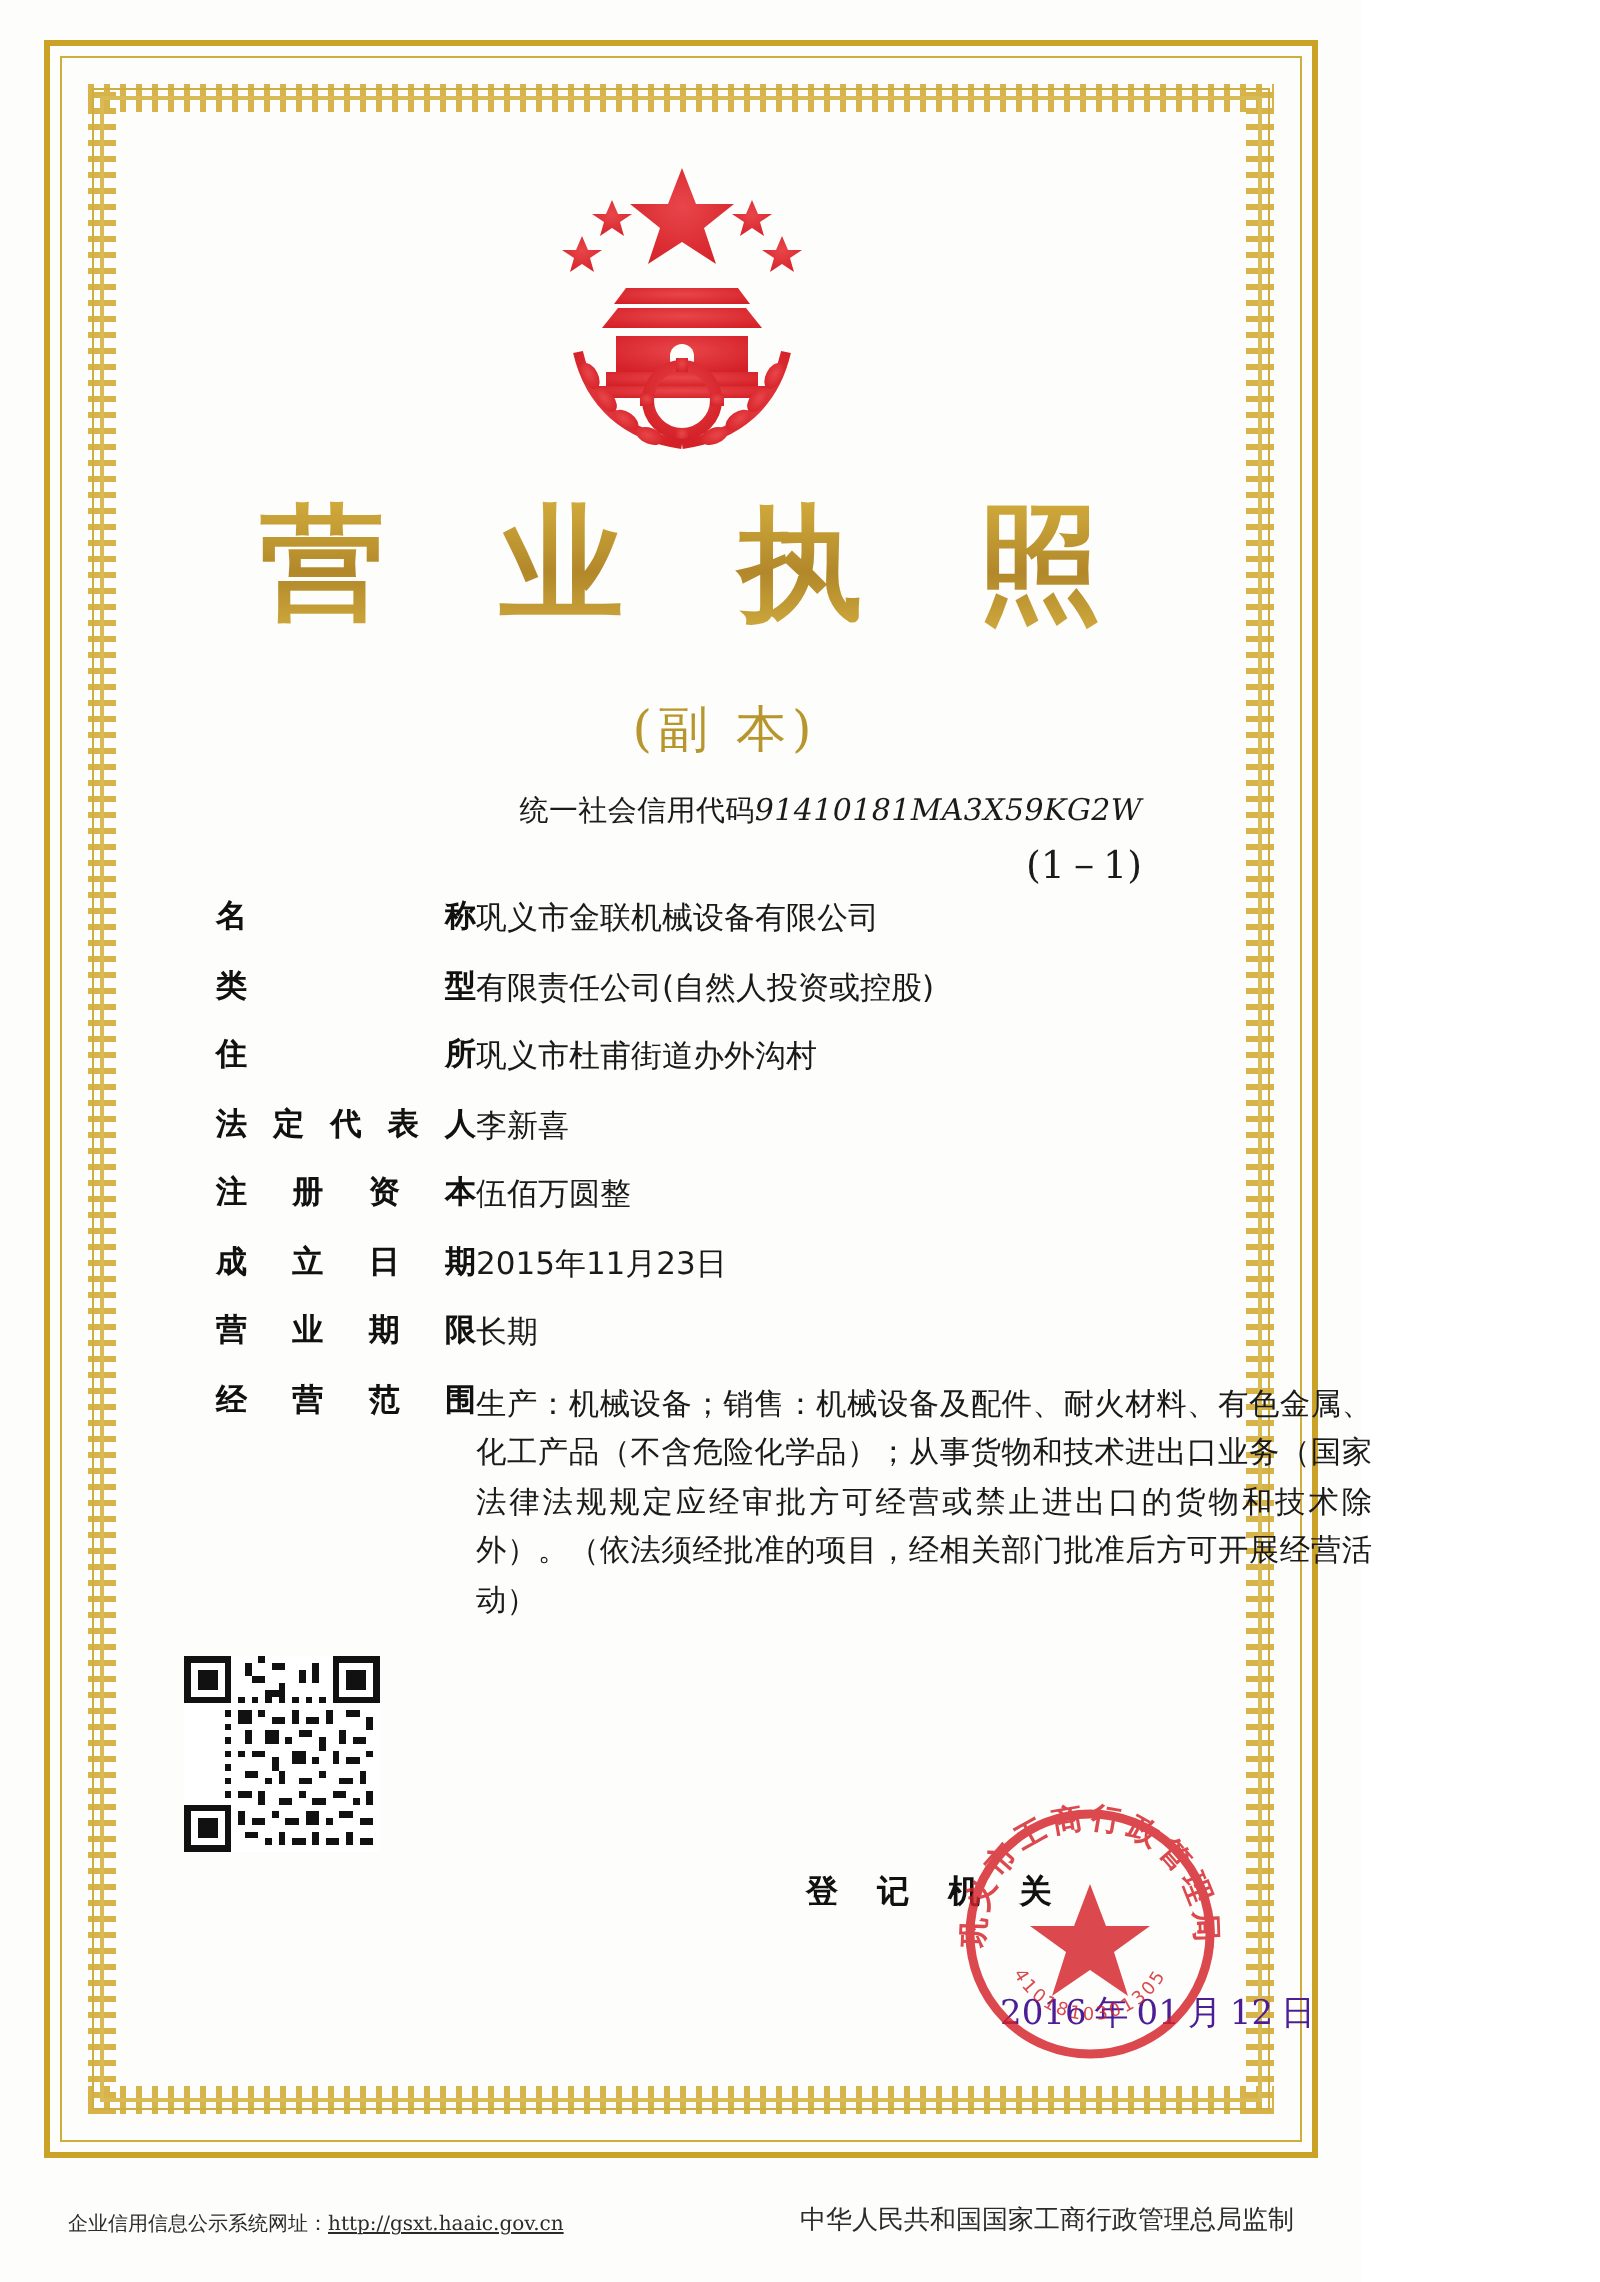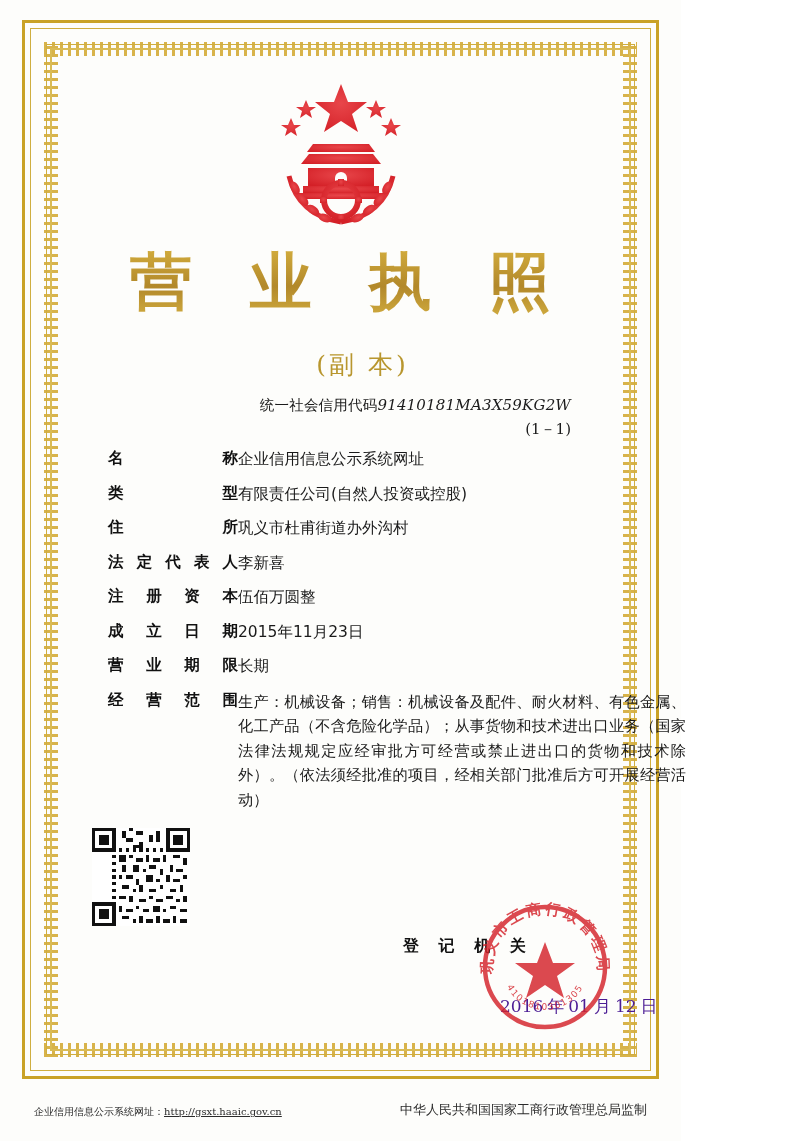--- a/index.html
+++ b/index.html
@@ -124,21 +124,21 @@
     letter-spacing: 0.2px;
     white-space: nowrap;
   }
   .credit-code .label { font-family: "DejaVu Sans", sans-serif; font-size: 14.5px; }
   .credit-code .value { font-family: "DejaVu Serif", serif; font-size: 15px; font-style: italic; }
   .sheet-no {
     position: absolute;
     right: 110px;
     top: 420px;
     font-family: "DejaVu Serif", serif;
-    font-size: 15px;
+    font-size: 19px;
     color: #1b1b1b;
   }
 
   
   .fields {
     position: absolute;
     left: 108px;
     top: 448px;
     width: 580px;
   }
@@ -300,21 +300,21 @@
   </div>
   <div class="sheet-no">(1－1)</div>
 
   <div class="fields">
 
     <div class="field-row">
       <div class="field-label">
           <span>名</span>
           <span>称</span>
         </div>
-      <div class="field-value">企业信用信息公示系统网址</div>
+      <div class="field-value">巩义市金联机械设备有限公司</div>
     </div>
 
     <div class="field-row">
       <div class="field-label">
           <span>类</span>
           <span>型</span>
         </div>
       <div class="field-value">有限责任公司(自然人投资或控股)</div>
     </div>
 

